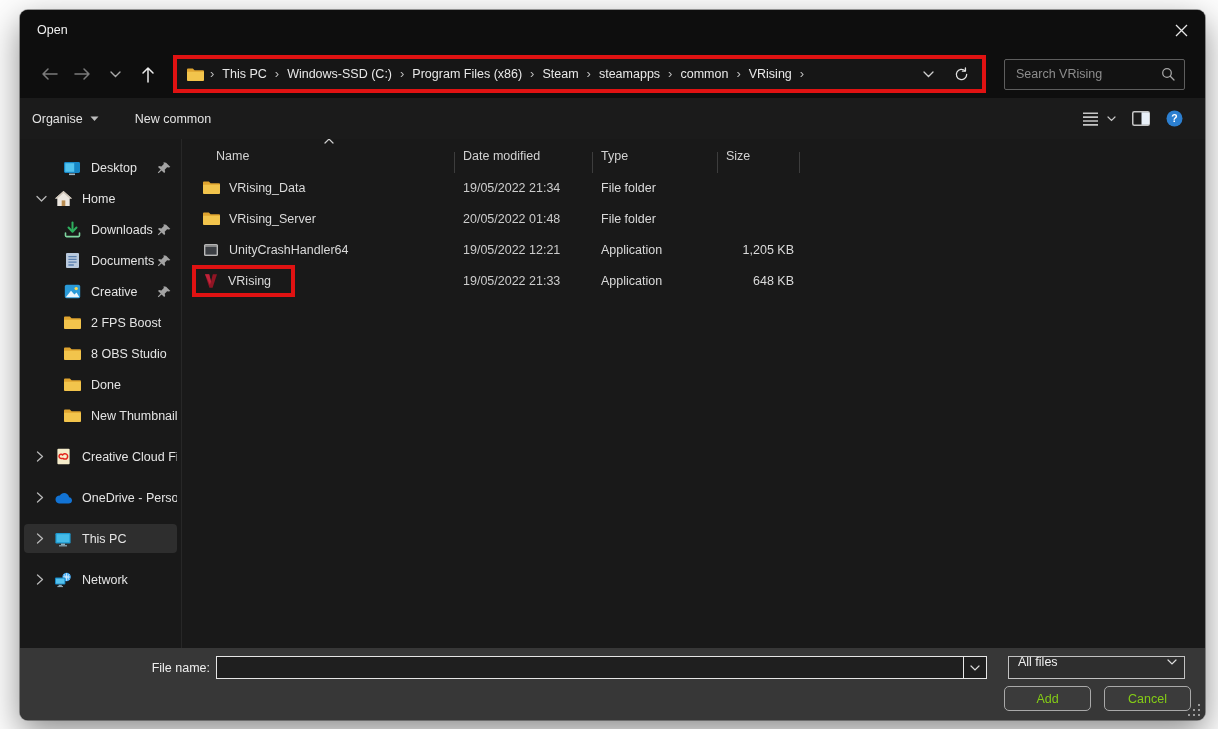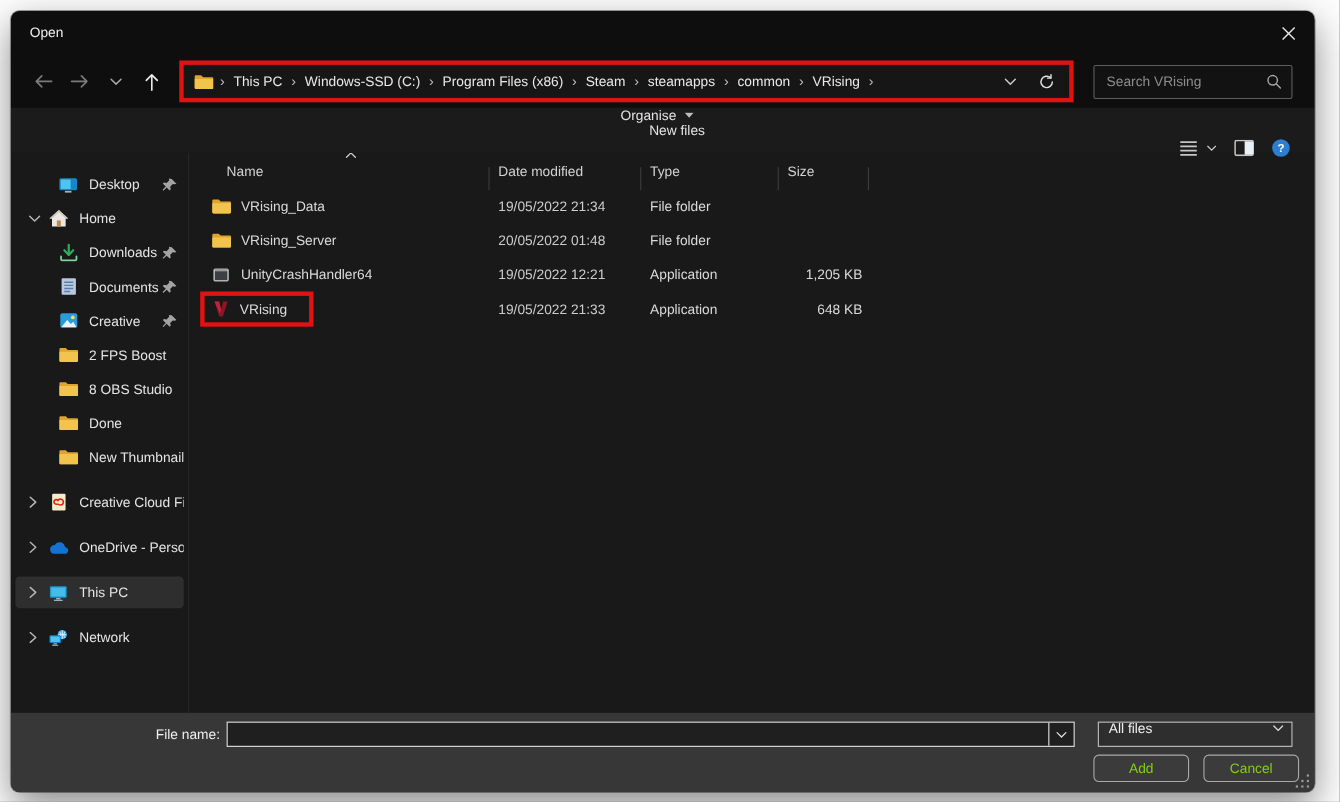--- a/index.html
+++ b/index.html
@@ -2,21 +2,21 @@
 <html style="--red: #e01212; --folder: #f2c44c; --help: #2c7fd0; --sel: #2e2e2e; --footer: #373737;"><head>
 <meta charset="utf-8">
 <style>
   html,body{margin:0;padding:0;}
   body{
     width:1218px;height:729px;position:relative;background:#fdfdfd;
     font-family:"Liberation Sans",sans-serif;overflow:hidden;
     -webkit-font-smoothing:antialiased;
   }
   .window{
-    position:absolute;left:10px;top:10px;width:1185px;height:710px;
+    position:absolute;left:20px;top:10px;width:1185px;height:710px;
     background:#191919;border-radius:8px;overflow:hidden;color:#e6e6e6;
     font-size:12.5px;box-shadow:0 12px 34px rgba(0,0,0,.45),0 0 0 1px rgba(90,90,90,.55);
   }
   
   .titlebar{height:40px;background:#0e0e0e;display:flex;align-items:center;padding-left:17px;}
   .title{color:#f0f0f0;}
   .close-btn{margin-left:auto;width:48px;height:40px;display:flex;align-items:center;justify-content:center;cursor:pointer;}
   
   .navbar{height:48px;background:#0e0e0e;display:flex;align-items:center;padding:0 20px 0 16px;}
   .navbtn{width:26px;height:30px;display:flex;align-items:center;justify-content:center;margin-right:7px;}
@@ -27,21 +27,21 @@
   .crumb{color:#e8e8e8;white-space:nowrap;padding:0 2px;cursor:pointer;}
   .bc-sep{color:#bdbdbd;font-size:13px;padding:0 6px;transform:translateY(-1px);}
   .addr-right{margin-left:auto;display:flex;align-items:center;gap:20px;padding-right:4px;}
   .search{
     width:181px;height:31px;box-sizing:border-box;border:1px solid #5e5e5e;border-radius:2px;
     background:#121212;display:flex;align-items:center;padding:0 9px;
   }
   .search input{flex:1;min-width:0;background:transparent;border:none;outline:none;color:#f97316;font:12.5px "Liberation Sans",sans-serif;}
   .search input::placeholder{color:#8d8d8d;}
   
-  .commandbar{height:41px;background:#1b1b1b;display:flex;align-items:center;padding:0 22px 0 12px;flex-direction:column;}
+  .commandbar{height:41px;background:#1b1b1b;display:flex;align-items:center;padding:0 22px 0 12px;}
   .cmd{display:flex;align-items:center;gap:7px;color:#e3e3e3;cursor:pointer;}
   .cmd + .cmd{margin-left:36px;}
   .cmd-right{margin-left:auto;display:flex;align-items:center;gap:16px;}
   .cmd-right .grp{display:flex;align-items:center;gap:8px;cursor:pointer;}
   
   .main{display:flex;height:509px;background:#191919;}
   .sidebar{width:162px;box-sizing:border-box;padding-top:12px;border-right:1px solid #272727;flex:none;}
   .side-item{height:29px;display:flex;align-items:center;padding-left:12px;margin:2px 4px 2px 4px;border-radius:4px;cursor:pointer;}
   .side-item.gap{margin-top:12px;}
   .side-item.selected{background:var(--sel);}
@@ -177,21 +177,21 @@
   </div>
 
   <div class="commandbar">
     <span class="cmd">
       <span>Organise</span>
       <svg class="ic" width="9" height="6" viewBox="0 0 9 6">
           <path d="M0.5 0.5L4.5 5 8.5 0.5z" fill="#bdbdbd"></path>
         </svg>
     </span>
     <span class="cmd">
-      <span>New files</span>
+      <span>New common</span>
     </span>
     <span class="cmd-right">
       <span class="grp">
         <svg class="ic" width="17" height="15" viewBox="0 0 17 15">
             <g stroke="#c6c6c6" stroke-width="1.6">
               <path d="M1 2.2h15M1 6.1h15M1 10h15M1 13.9h15"></path>
             </g>
           </svg>
         <svg class="ic" width="9" height="6" viewBox="0 0 9 6">
             <path d="M1 1l3.5 3.5L8 1" stroke="#c6c6c6" stroke-width="1.2" fill="none" stroke-linecap="round"></path>

